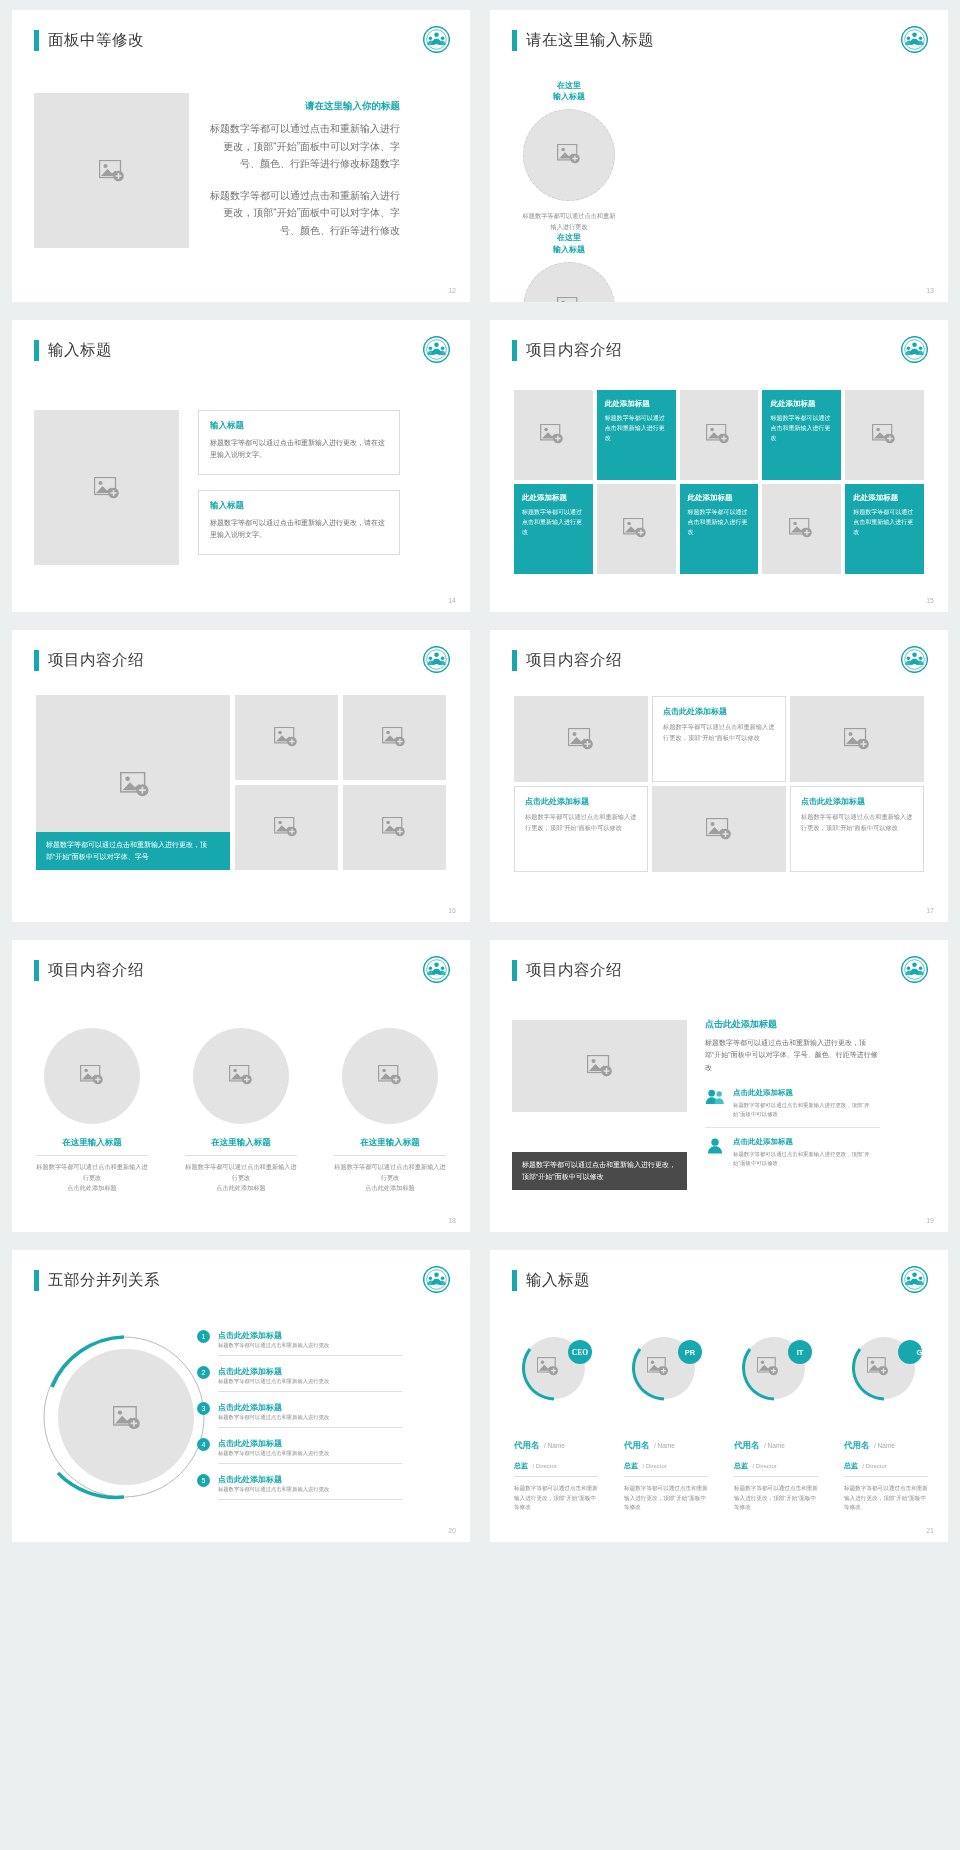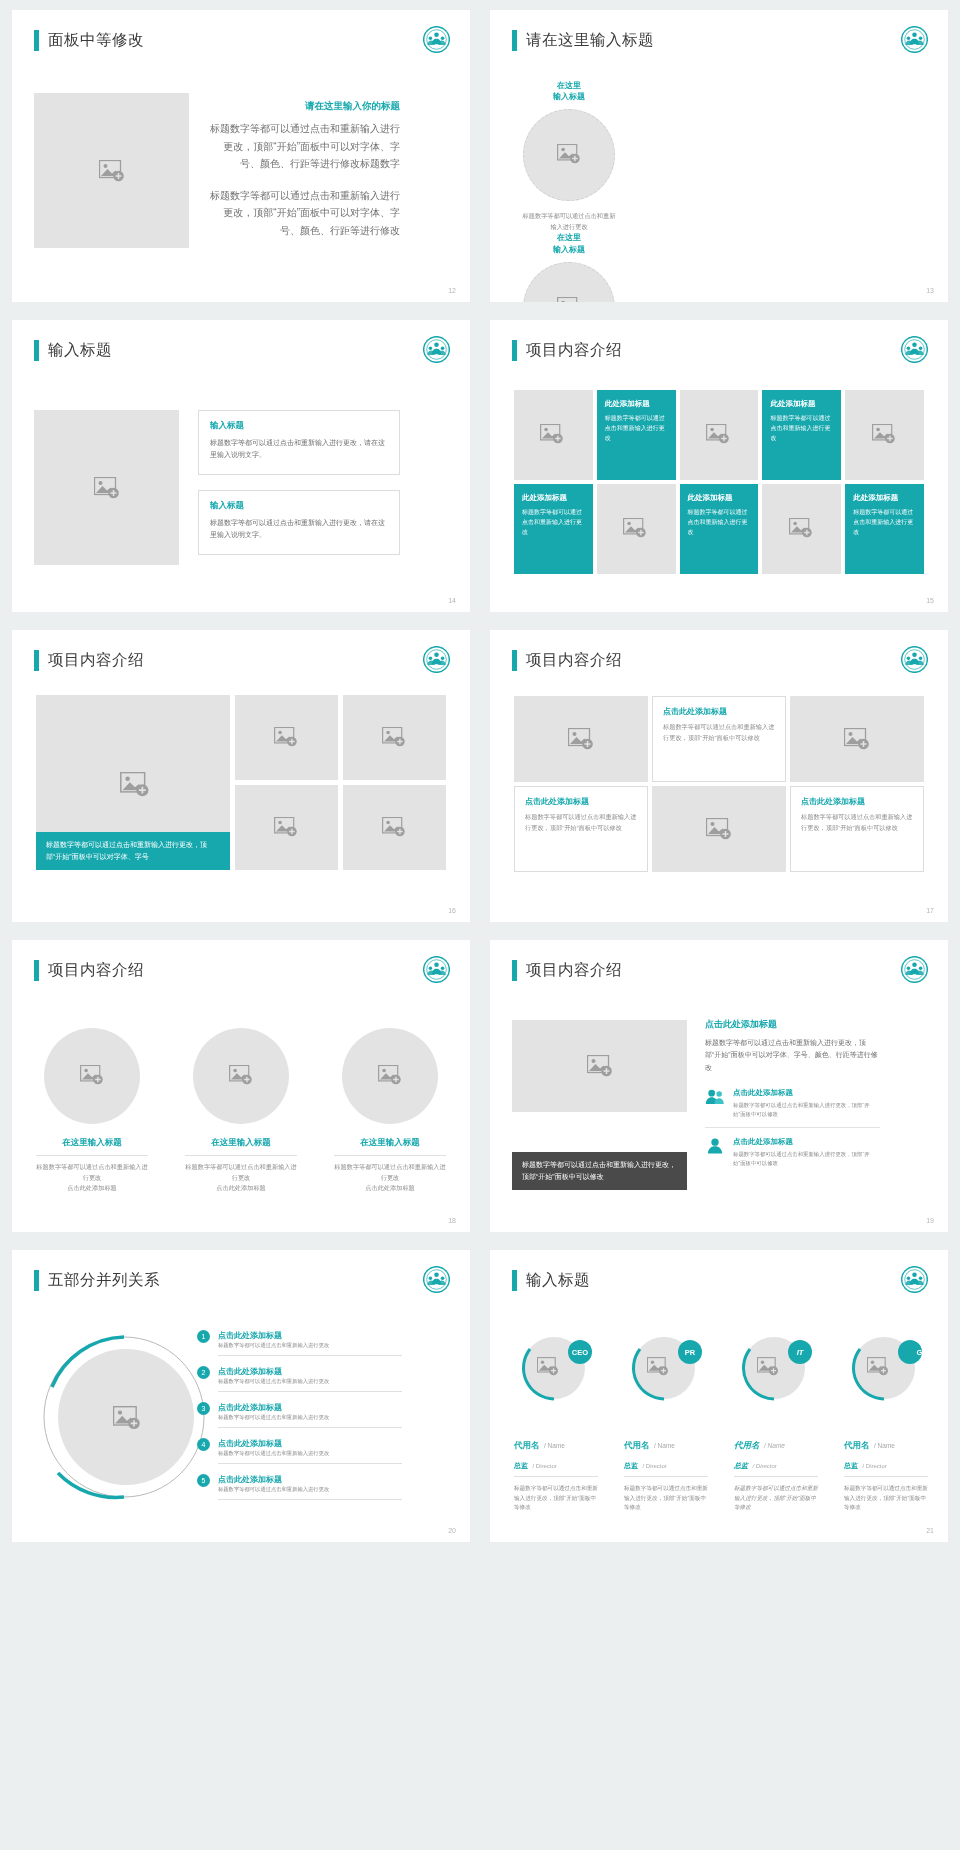--- a/index.html
+++ b/index.html
@@ -550,21 +550,21 @@
 
       <div style="width:84px;">
         <div style="position:relative;width:80px;height:80px;">
           <svg width="80" height="80" style="position:absolute;left:0;top:0;">
             <circle cx="40" cy="40" r="31" fill="#e3e3e3"></circle>
             <path d="M40 71 a31 31 0 0 1 -24 -50" fill="none" stroke="#17a8ae" stroke-width="3"></path>
           </svg>
           <span class="ph-ico" style="left:36px;top:40px;"><svg width="22" height="19">
                 <use href="#imgico"></use>
               </svg></span>
-          <div class="avatar-badge" style="position:absolute;right:2px;top:12px;">CEO</div>
+          <div class="avatar-badge" style="position:absolute;right:2px;top:12px;font-family:Liberation Serif, serif;">CEO</div>
         </div>
         <div style="margin-top:26px;border-bottom:1px solid #e0e0e0;padding-bottom:4px;">
           <span class="t-bold" style="font-size:8.5px;">代用名</span>
           <span style="font-size:6.5px;color:#a8a8a8;"> / <span>Name</span></span>
           <div style="margin-top:2px;">
             <span class="t-bold" style="font-size:7px;">总监</span>
             <span style="font-size:6px;color:#a8a8a8;"> / <span>Director</span></span>
           </div>
         </div>
         <div class="mini-txt" style="margin-top:7px;font-size:5.6px;">标题数字等都可以通过点击和重新输入进行更改，顶部“开始”面板中等修改</div>
@@ -585,61 +585,61 @@
           <span class="t-bold" style="font-size:8.5px;">代用名</span>
           <span style="font-size:6.5px;color:#a8a8a8;"> / <span>Name</span></span>
           <div style="margin-top:2px;">
             <span class="t-bold" style="font-size:7px;">总监</span>
             <span style="font-size:6px;color:#a8a8a8;"> / <span>Director</span></span>
           </div>
         </div>
         <div class="mini-txt" style="margin-top:7px;font-size:5.6px;">标题数字等都可以通过点击和重新输入进行更改，顶部“开始”面板中等修改</div>
       </div>
 
-      <div style="width:84px;font-style:italic;">
-        <div style="position:relative;width:80px;height:80px;">
-          <svg width="80" height="80" style="position:absolute;left:0;top:0;">
-            <circle cx="40" cy="40" r="31" fill="#e3e3e3"></circle>
-            <path d="M40 71 a31 31 0 0 1 -24 -50" fill="none" stroke="#17a8ae" stroke-width="3"></path>
-          </svg>
-          <span class="ph-ico" style="left:36px;top:40px;"><svg width="22" height="19">
-                <use href="#imgico"></use>
-              </svg></span>
-          <div class="avatar-badge" style="position:absolute;right:2px;top:12px;">IT</div>
-        </div>
-        <div style="margin-top:26px;border-bottom:1px solid #e0e0e0;padding-bottom:4px;">
-          <span class="t-bold" style="font-size:8.5px;">代用名</span>
-          <span style="font-size:6.5px;color:#a8a8a8;"> / <span>Name</span></span>
-          <div style="margin-top:2px;">
-            <span class="t-bold" style="font-size:7px;">总监</span>
-            <span style="font-size:6px;color:#a8a8a8;"> / <span>Director</span></span>
-          </div>
-        </div>
-        <div class="mini-txt" style="margin-top:7px;font-size:5.6px;">标题数字等都可以通过点击和重新输入进行更改，顶部“开始”面板中等修改</div>
-      </div>
-
       <div style="width:84px;">
         <div style="position:relative;width:80px;height:80px;">
           <svg width="80" height="80" style="position:absolute;left:0;top:0;">
             <circle cx="40" cy="40" r="31" fill="#e3e3e3"></circle>
             <path d="M40 71 a31 31 0 0 1 -24 -50" fill="none" stroke="#17a8ae" stroke-width="3"></path>
           </svg>
           <span class="ph-ico" style="left:36px;top:40px;"><svg width="22" height="19">
                 <use href="#imgico"></use>
               </svg></span>
-          <div class="avatar-badge" style="position:absolute;right:2px;top:12px;padding-left:24px;">GD</div>
+          <div class="avatar-badge" style="position:absolute;right:2px;top:12px;">IT</div>
         </div>
         <div style="margin-top:26px;border-bottom:1px solid #e0e0e0;padding-bottom:4px;">
           <span class="t-bold" style="font-size:8.5px;">代用名</span>
           <span style="font-size:6.5px;color:#a8a8a8;"> / <span>Name</span></span>
           <div style="margin-top:2px;">
             <span class="t-bold" style="font-size:7px;">总监</span>
             <span style="font-size:6px;color:#a8a8a8;"> / <span>Director</span></span>
           </div>
         </div>
         <div class="mini-txt" style="margin-top:7px;font-size:5.6px;">标题数字等都可以通过点击和重新输入进行更改，顶部“开始”面板中等修改</div>
       </div>
 
+      <div style="width:84px;">
+        <div style="position:relative;width:80px;height:80px;">
+          <svg width="80" height="80" style="position:absolute;left:0;top:0;">
+            <circle cx="40" cy="40" r="31" fill="#e3e3e3"></circle>
+            <path d="M40 71 a31 31 0 0 1 -24 -50" fill="none" stroke="#17a8ae" stroke-width="3"></path>
+          </svg>
+          <span class="ph-ico" style="left:36px;top:40px;"><svg width="22" height="19">
+                <use href="#imgico"></use>
+              </svg></span>
+          <div class="avatar-badge" style="position:absolute;right:2px;top:12px;padding-left:24px;">GD</div>
+        </div>
+        <div style="margin-top:26px;border-bottom:1px solid #e0e0e0;padding-bottom:4px;">
+          <span class="t-bold" style="font-size:8.5px;">代用名</span>
+          <span style="font-size:6.5px;color:#a8a8a8;"> / <span>Name</span></span>
+          <div style="margin-top:2px;">
+            <span class="t-bold" style="font-size:7px;">总监</span>
+            <span style="font-size:6px;color:#a8a8a8;"> / <span>Director</span></span>
+          </div>
+        </div>
+        <div class="mini-txt" style="margin-top:7px;font-size:5.6px;">标题数字等都可以通过点击和重新输入进行更改，顶部“开始”面板中等修改</div>
+      </div>
+
     </div>
     <div class="pagenum">21</div>
   </div>
 
 </div>
 
 </body></html>

